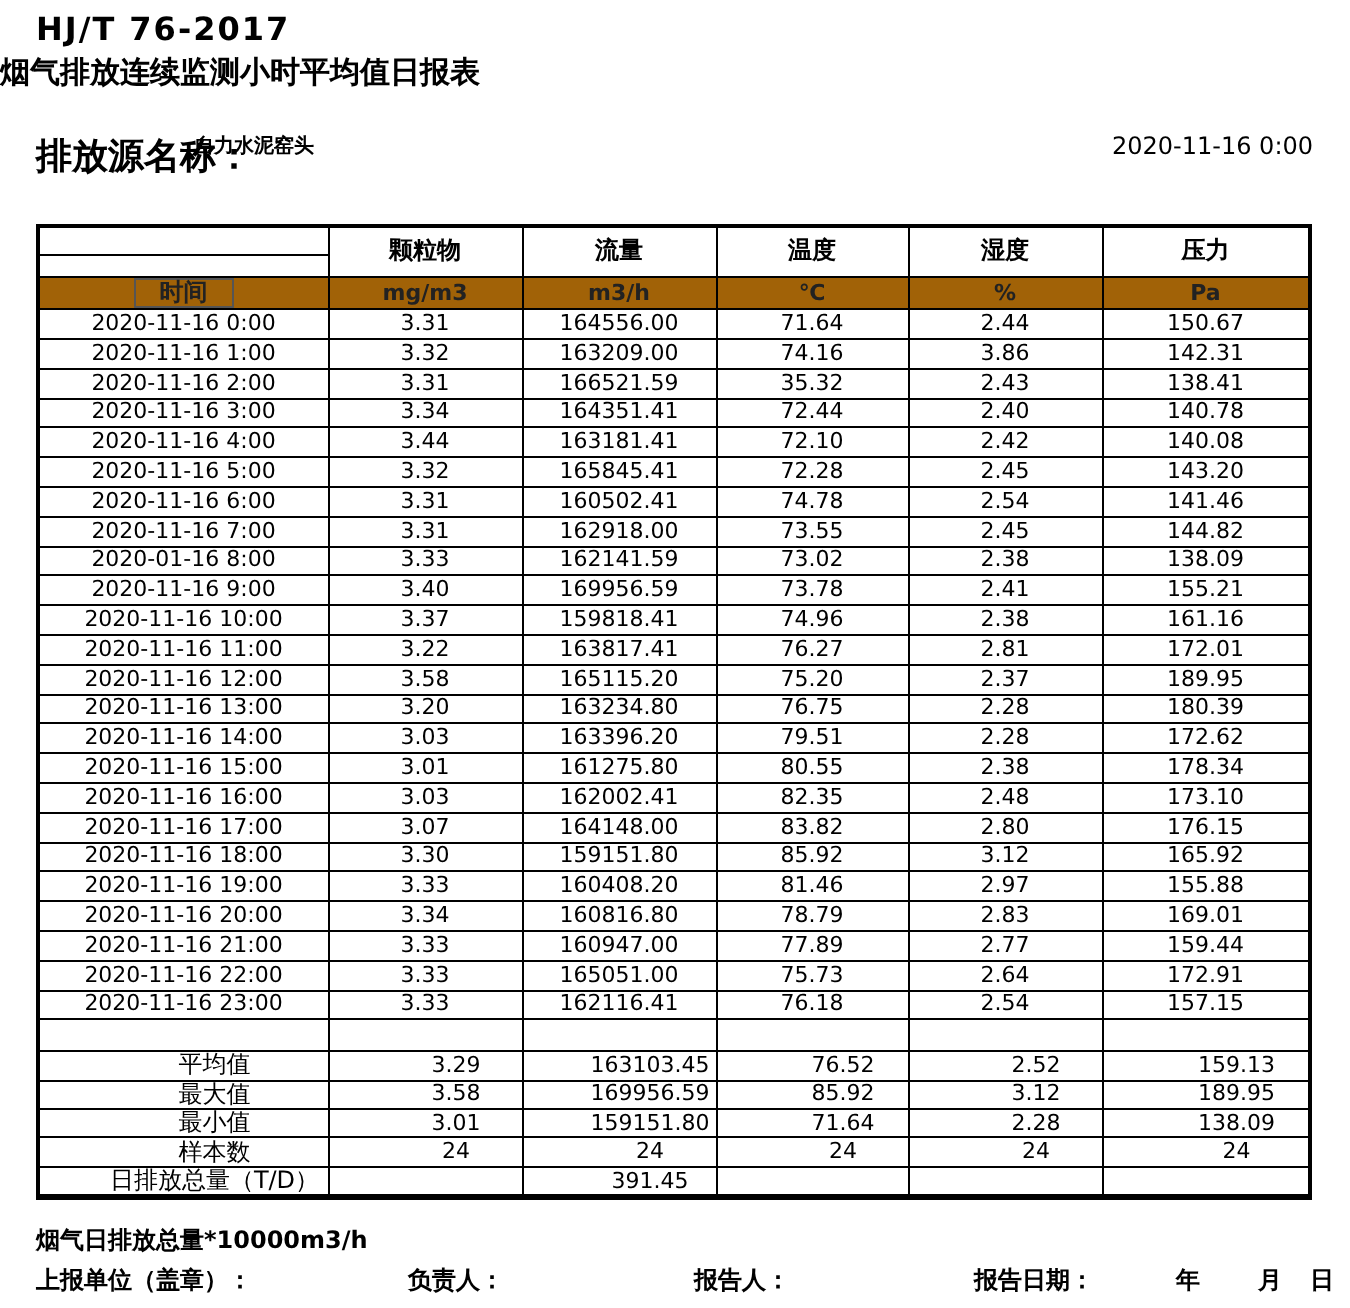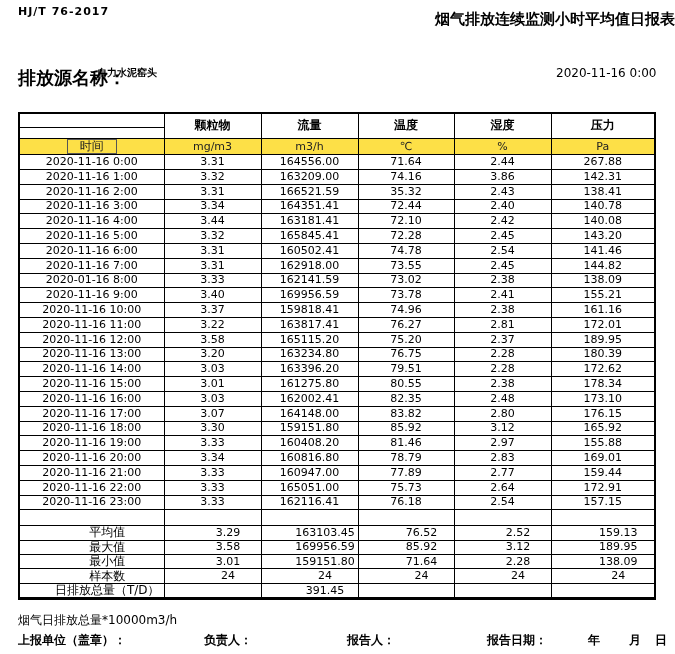--- a/index.html
+++ b/index.html
@@ -1,36 +1,36 @@
 <!DOCTYPE html>
 <html><head>
 <meta charset="utf-8">
 <style>
   html,body{margin:0;padding:0;background:#fff;}
   .page{position:relative;width:675px;height:654px;background:#ffffff;
         font-family:"DejaVu Sans","Liberation Sans",sans-serif;color:#000;overflow:hidden;}
-  .std{position:absolute;left:18px;top:5px;font-weight:bold;font-size:11px;letter-spacing:1px;}
-  .title{position:absolute;left:0;top:10px;width:100%;text-align:right;font-weight:bold;font-size:15px;}
+  .std{position:absolute;left:18px;top:5px;font-weight:bold;font-size:16px;letter-spacing:1px;}
+  .title{position:absolute;left:0;top:27px;width:100%;text-align:left;font-weight:bold;font-size:15px;}
   .src-label{position:absolute;left:18px;top:66px;font-weight:bold;font-size:18px;}
   .src-name{position:absolute;left:97px;top:66px;font-weight:bold;font-size:10px;}
   .hdr-date{position:absolute;left:556px;top:66px;font-size:12px;}
   table.report{position:absolute;left:18px;top:112px;width:636px;border-collapse:collapse;
         table-layout:fixed;font-size:11px;border:2px solid #000;border-bottom:3px solid #000;}
   table.report td, table.report th{border:1px solid #000;text-align:center;padding:0;
         white-space:nowrap;overflow:hidden;font-weight:normal;line-height:1.1;}
   tr.hr1 td{height:13px;}
   tr.hr1 th{font-weight:bold;font-size:12px;}
   tr.hr2 td{height:10px;}
-  tr.green td{background:#fde047;height:14px;color:#222;}
+  tr.green td{background:#a16207;height:14px;color:#222;font-weight:bold;}
   .time-box{display:inline-block;border:1px solid #555;padding:0 12px;font-size:12px;color:#222;}
   tr.t-data td{height:13.8px;}
   tr.spacer td{height:15px;}
   tr.t-sum td{height:13.4px;padding-left:31px;}
   tr.t-sum td.sum-label{font-size:12px;}
-  .note{position:absolute;left:18px;top:612px;font-weight:normal;font-size:12px;}
+  .note{position:absolute;left:18px;top:612px;font-weight:bold;font-size:12px;}
   .sig{position:absolute;top:632px;font-weight:bold;font-size:12px;}
   .sig.unit{left:18px;} .sig.manager{left:204px;} .sig.reporter{left:347px;}
   .sig.rdate{left:487px;} .sig.year{left:588px;} .sig.month{left:629px;} .sig.day{left:655px;}
 </style>
 </head>
 <body>
 
 <div class="page">
 
   <div class="std">HJ/T 76-2017</div>
@@ -72,21 +72,21 @@
           <td>Pa</td>
         </tr>
     </thead>
     <tbody>
         <tr class="t-data">
           <td>2020-11-16 0:00</td>
           <td>3.31</td>
           <td>164556.00</td>
           <td>71.64</td>
           <td>2.44</td>
-          <td>267.88</td>
+          <td>150.67</td>
         </tr>
         <tr class="t-data">
           <td>2020-11-16 1:00</td>
           <td>3.32</td>
           <td>163209.00</td>
           <td>74.16</td>
           <td>3.86</td>
           <td>142.31</td>
         </tr>
         <tr class="t-data">

